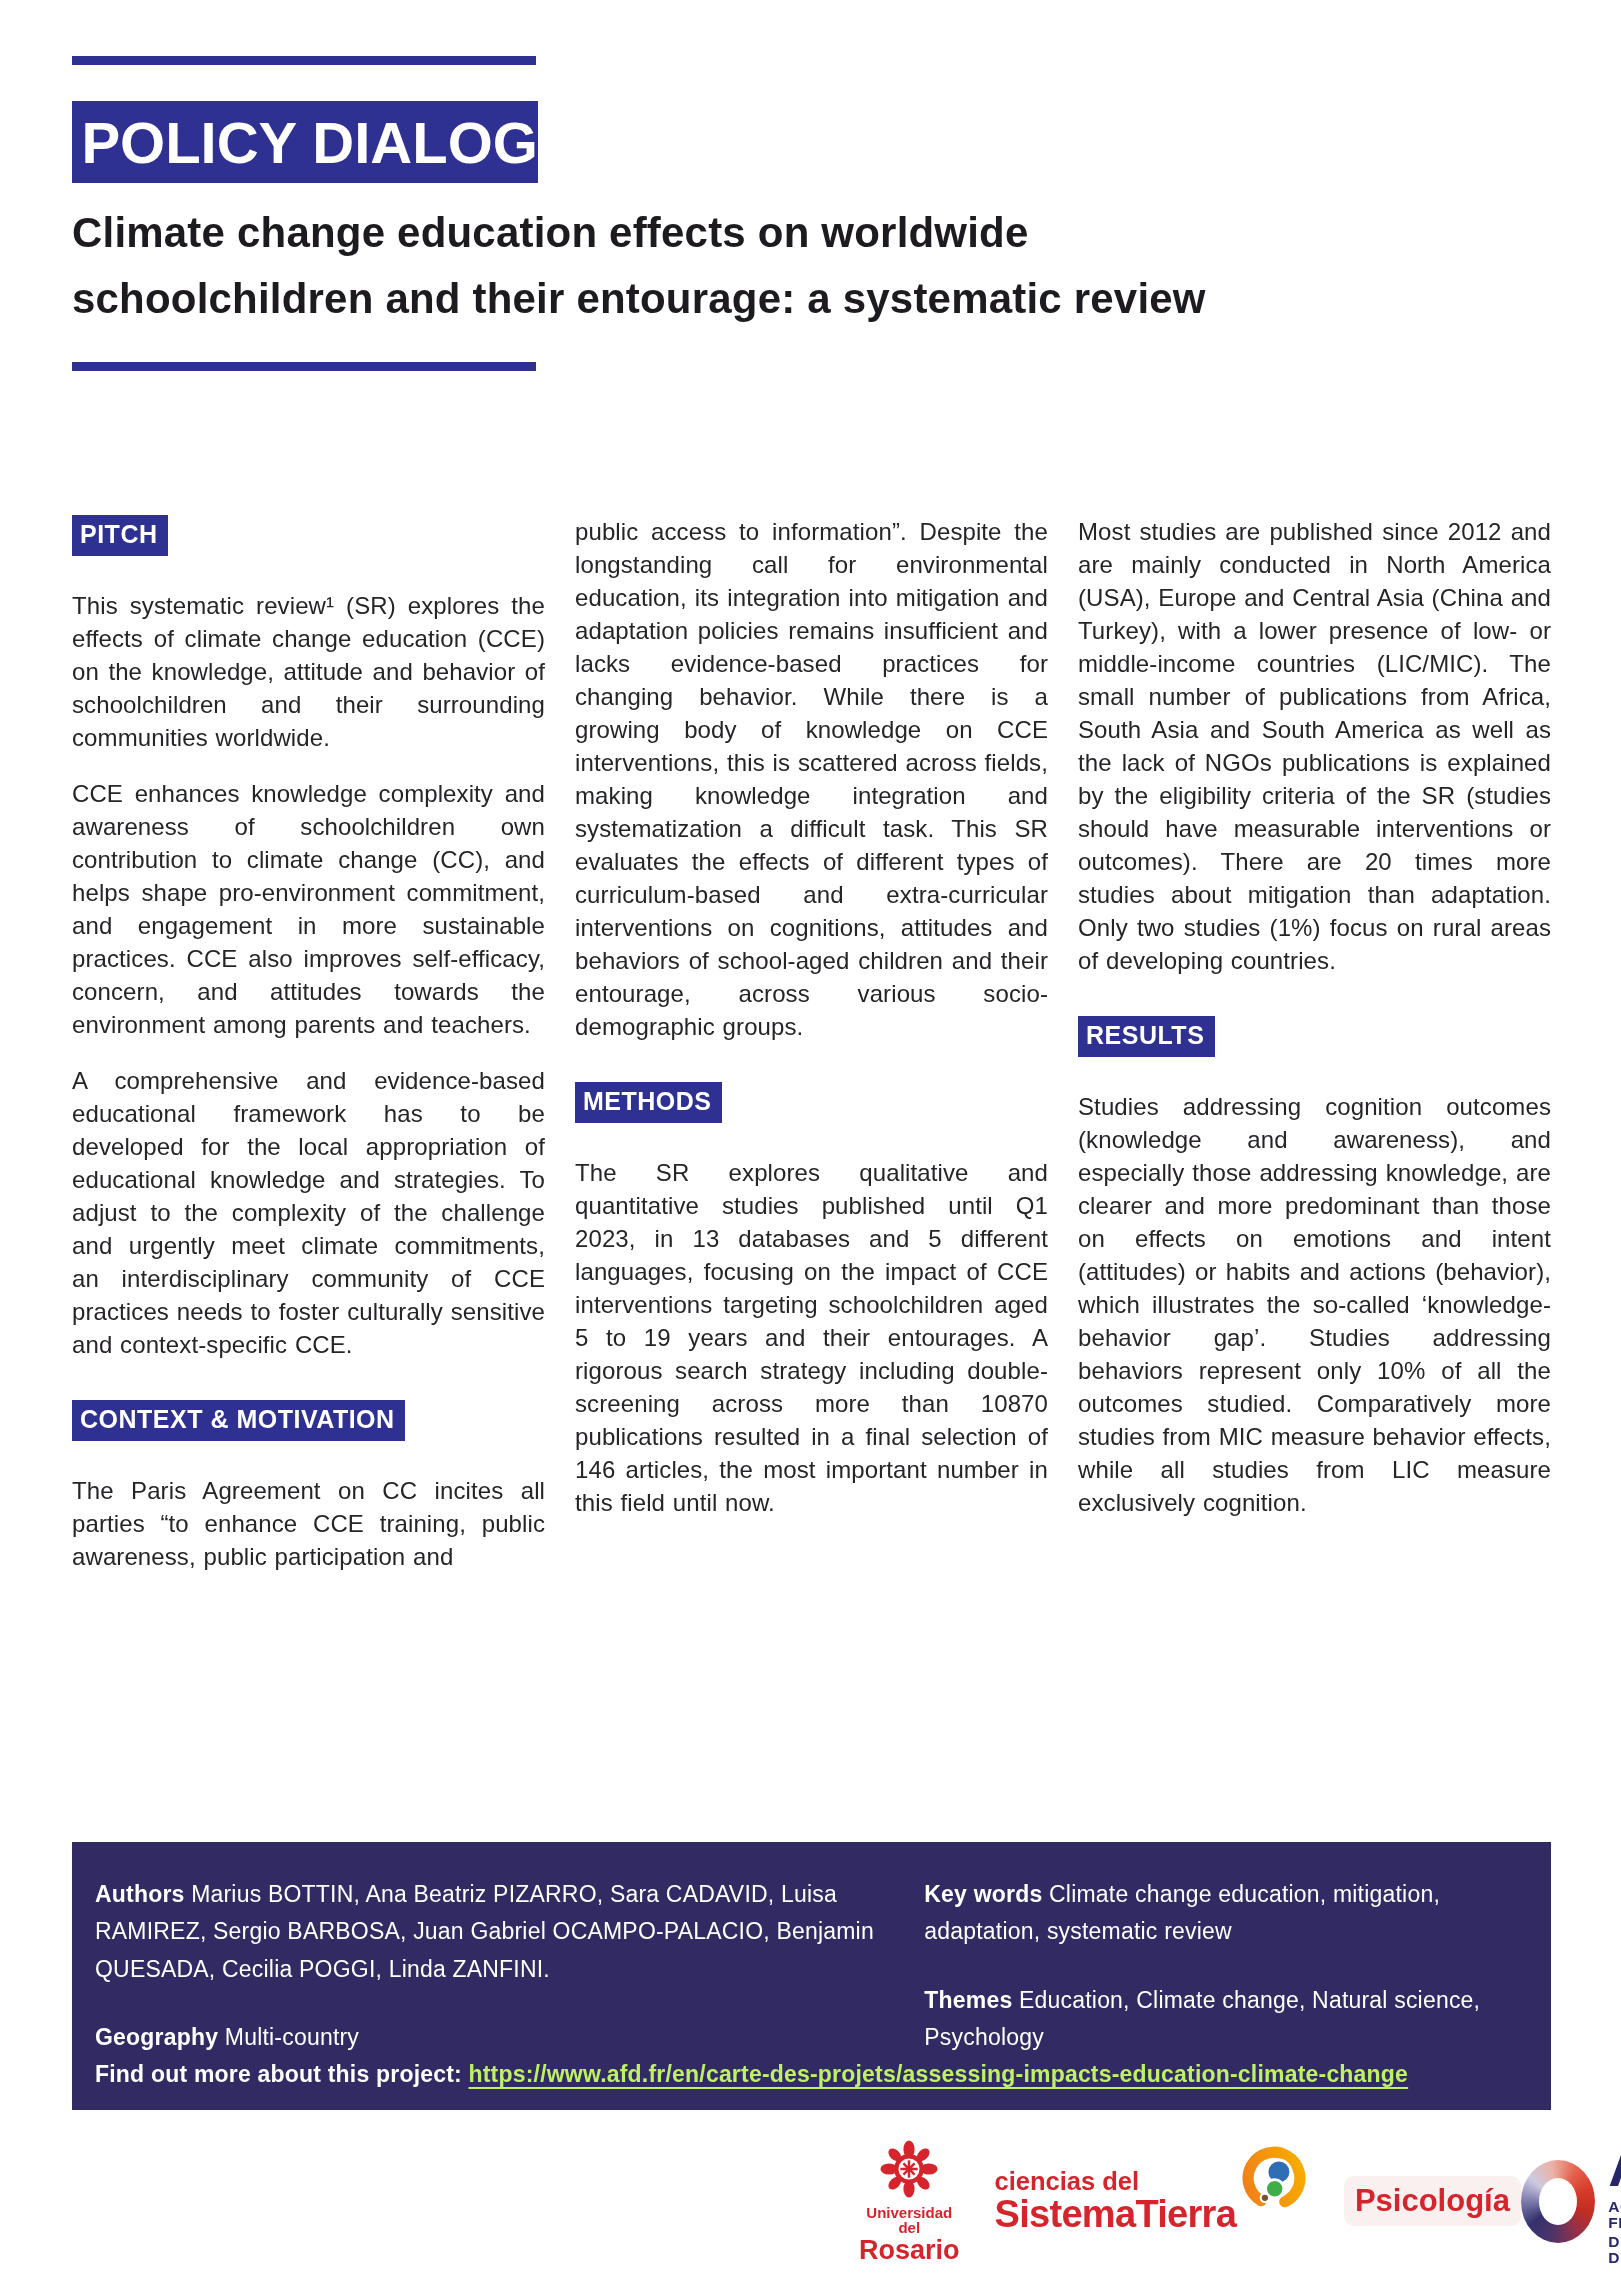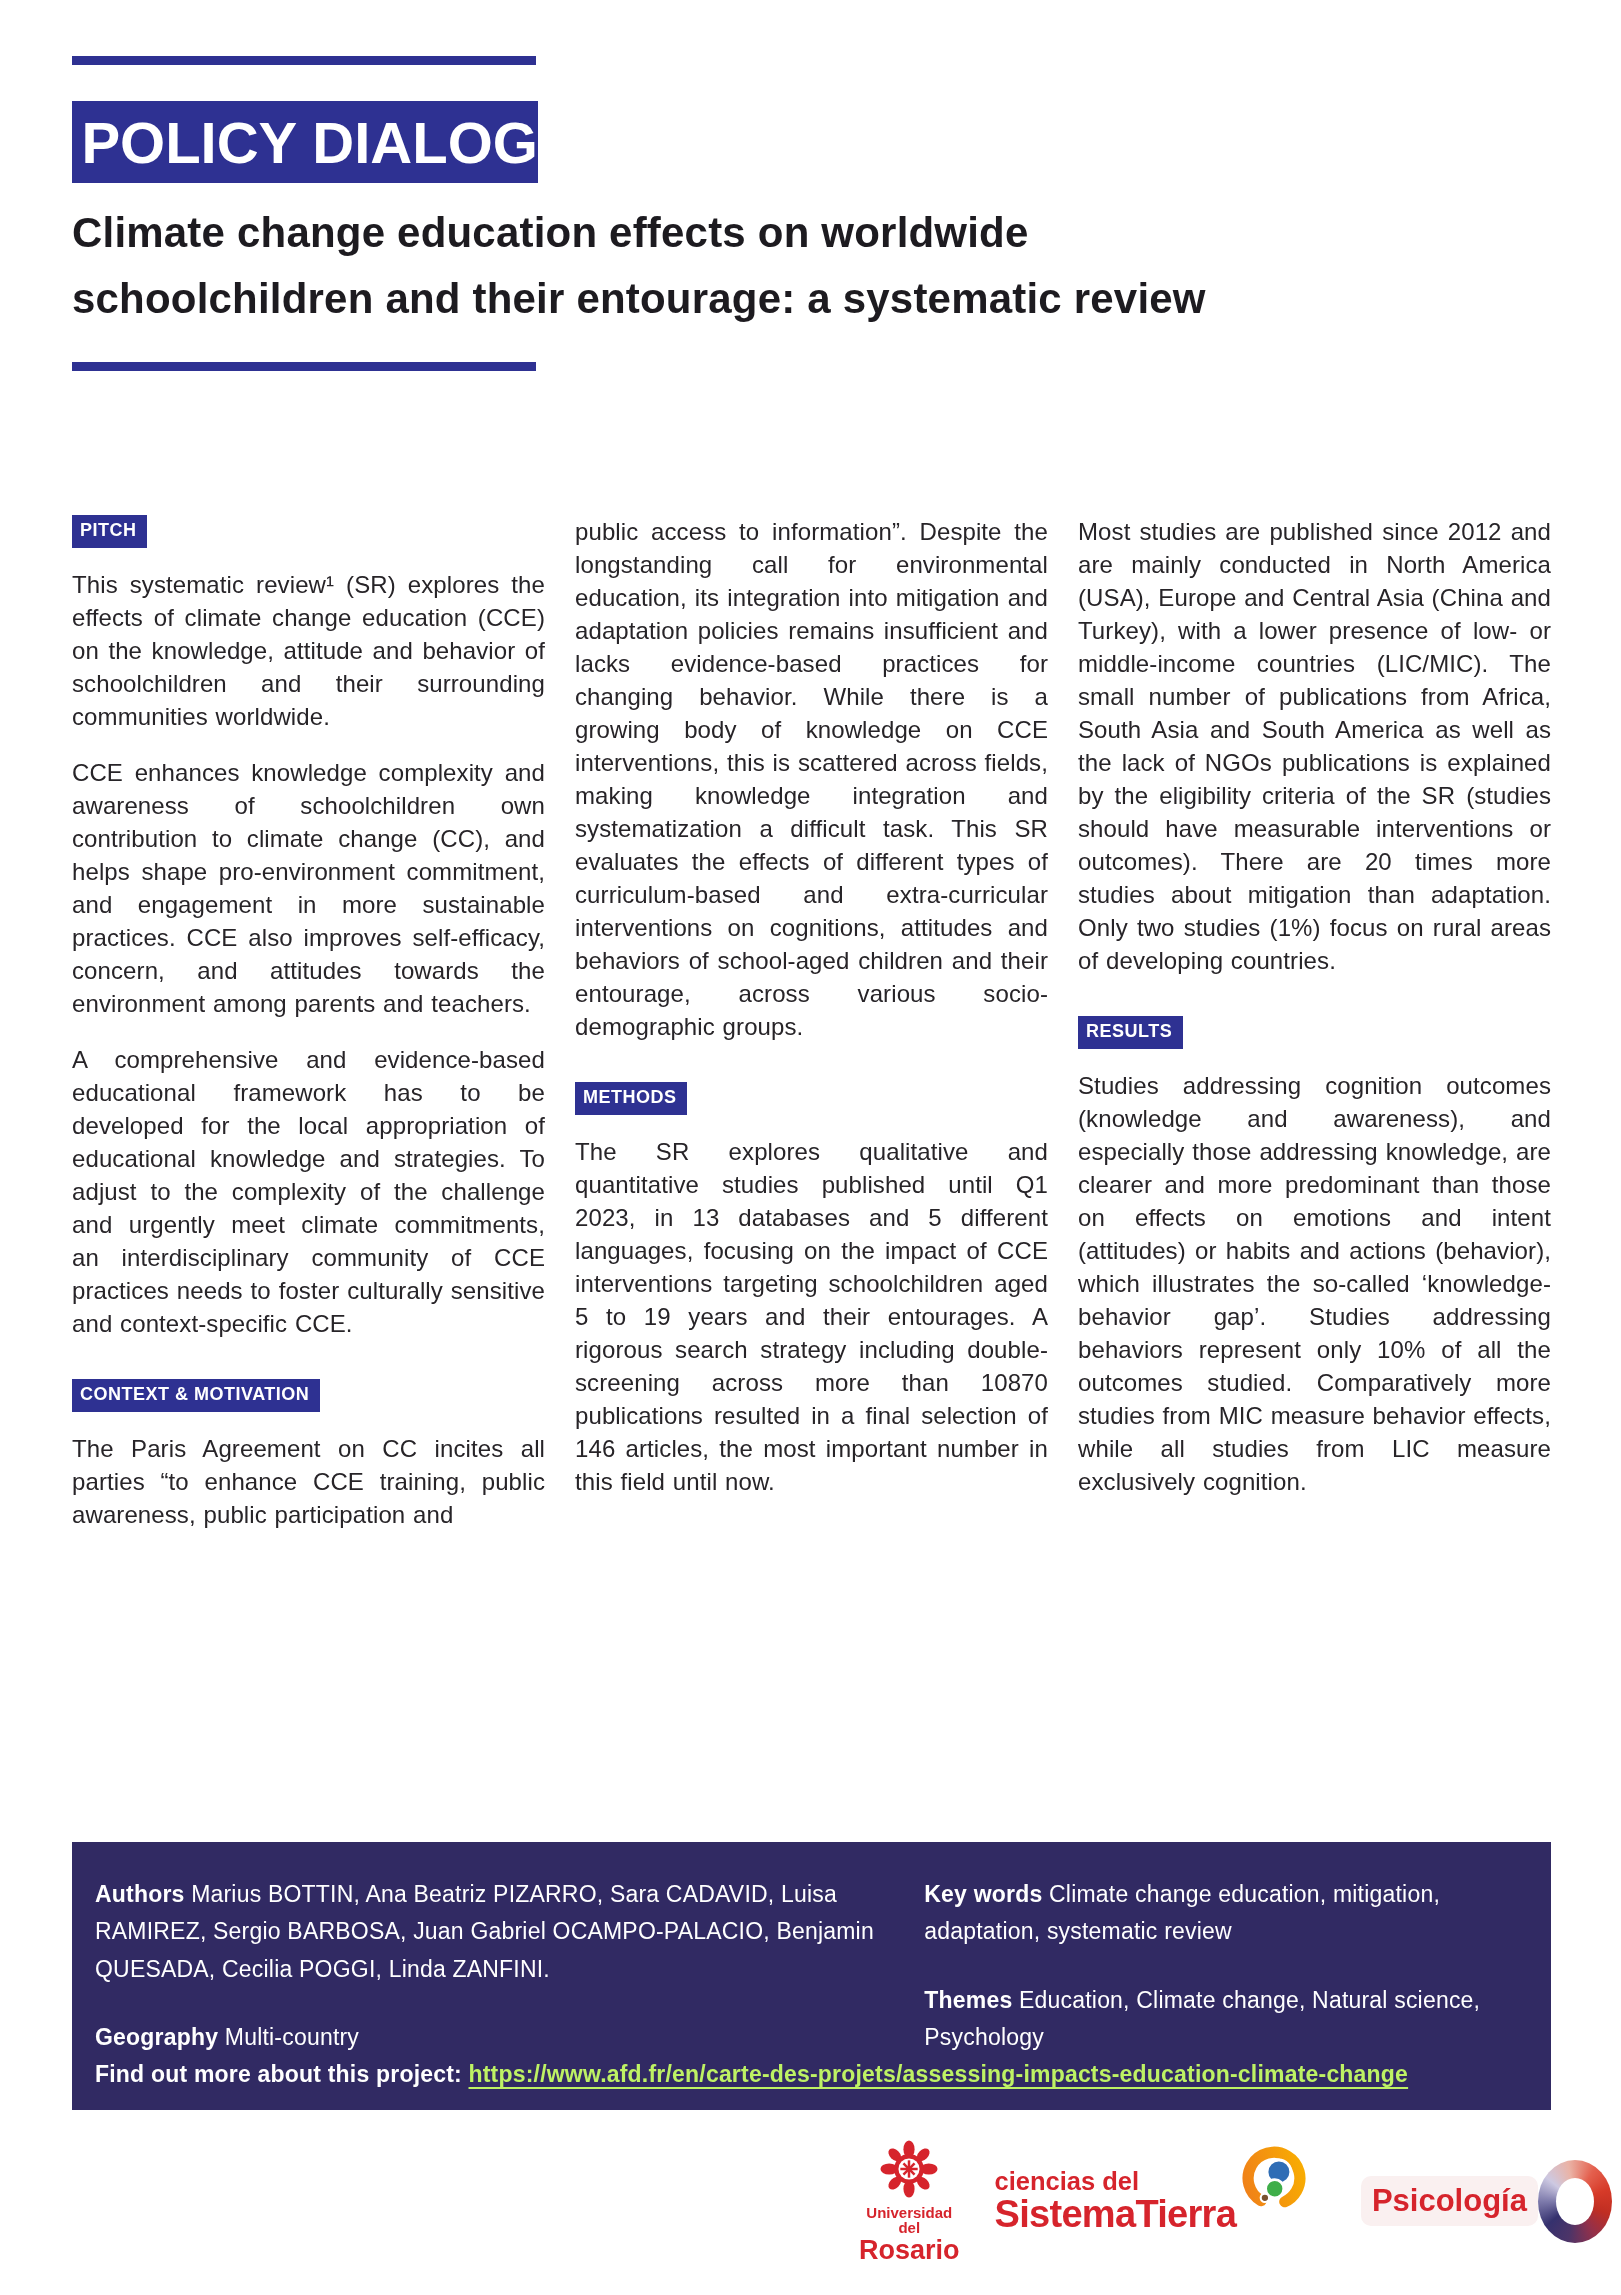--- a/index.html
+++ b/index.html
@@ -30,22 +30,22 @@
   .columns {
     position:absolute; left:72px; top:515px; width:1479px; height:1230px;
     display:flex; gap:30px;
   }
   .col { width:473px; }
   .col p {
     font-size:24px; line-height:33px; text-align:justify; letter-spacing:0.1px;
     word-spacing:1px; margin:0 0 23px 0; color:#272428;
   }
   .sec-badge {
-    display:inline-block; color:#ffffff; font-size:18px; font-weight:700;
-    letter-spacing:0.5px; padding:5.4px 10.8px 6.7px 8px; margin-bottom:20px;text-align:center;
+    display:inline-block; color:#ffffff; font-size:25px; font-weight:700;
+    letter-spacing:0.5px; padding:5.4px 10.8px 6.7px 8px; margin-bottom:33px;text-align:center;
   }
   .sec-badge.mt { margin-top:16px; }
   .footer {
     position:absolute; left:72px; top:1842px; width:1479px; height:268px;
     color:#ffffff; padding:34px 30px 28px 23px;
     display:flex; flex-direction:column; justify-content:space-between;
   }
   .footer-cols { display:flex; gap:45px; }
   .f-left { width:55%; }
   .f-right { flex:1; }
@@ -61,21 +61,21 @@
   }
   .logo-rosario { text-align:center; line-height:1.05; }
   .logo-rosario .l1 { font-size:15px; font-weight:700; margin-top:2.7px; }
   .logo-rosario .l2 { font-size:27px; font-weight:800; }
   .logo-divider { width:2px; height:101px; margin:0 17.5px; }
   .logo-sistema { position:relative; padding-right:73px; line-height:1.0; }
   .logo-sistema .l1 { font-size:25.5px; font-weight:700; }
   .logo-sistema .l2 { font-size:38px; font-weight:800; letter-spacing:-0.7px; }
   .emblem { position:absolute; right:0; top:-23px; width:70px; height:70px; }
   .logo-psico {
-    font-size:31px; font-weight:700; background:#faf0f0; padding:6.7px 10.8px; margin-left:17px;border-radius:10px;
+    font-size:31px; font-weight:700; background:#faf0f0; padding:6.7px 10.8px; margin-left:0;border-radius:10px;
   }
   .logo-afd { margin-left:auto; display:flex; align-items:center; gap:13.4px; }
   .afd-ring {
     width:83px; height:83px; border-radius:50%; position:relative;
     background:conic-gradient(from 230deg, #35316e, #7d7aab, #cdc9e2, #eab3a6, #e4604e, #d63a28, #c02e22, #93304a, #4c3468, #35316e);
   }
   .afd-ring::after {
     content:""; position:absolute; inset:18px; background:#ffffff; border-radius:50%;
   }
   .afd-text { line-height:1; }

